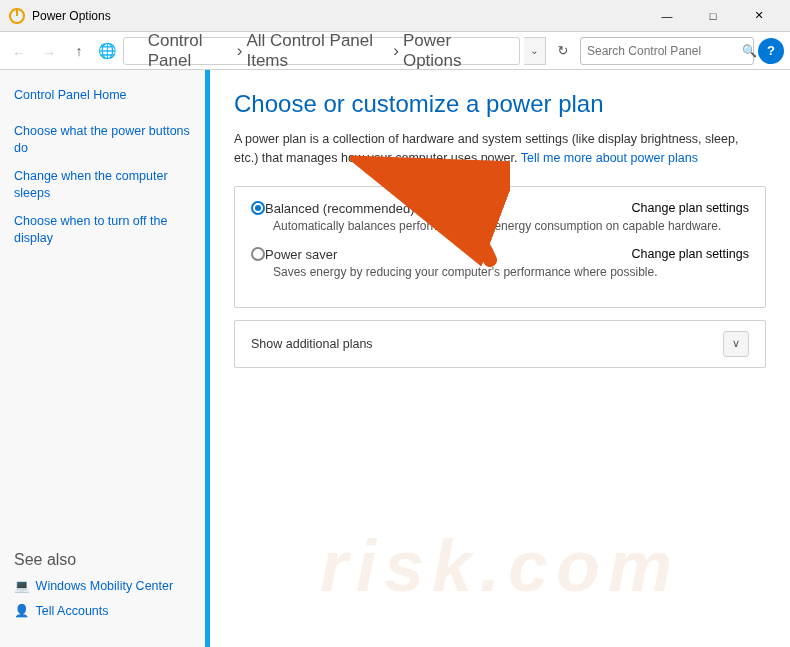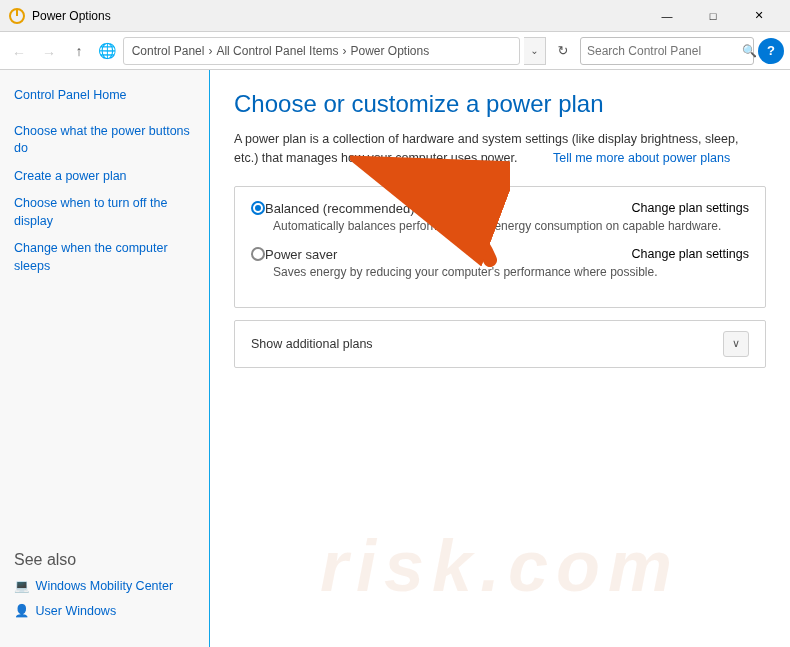--- a/index.html
+++ b/index.html
@@ -38,22 +38,22 @@
       width: 26px; height: 26px;
       display: flex; align-items: center; justify-content: center;
       cursor: pointer; border: none; background: transparent;
       border-radius: 3px; color: #555; font-size: 14px;
     }
     .nav-btn.disabled { color: #ccc; cursor: default; }
     .breadcrumb-bar {
       flex: 1; height: 28px;
       border: 1px solid #d0d0d0; border-radius: 3px;
       display: flex; align-items: center;
-      padding: 0 8px; background: #fff;
-      font-size: 12px; color: #333;
+      padding: 0 24px; background: #fff;
+      font-size: 17px; color: #333;
       cursor: pointer;
     }
     .breadcrumb-bar span { color: #555; }
     .breadcrumb-separator { margin: 0 4px; color: #888; }
     .breadcrumb-dropdown {
       width: 22px; height: 28px;
       border: 1px solid #d0d0d0; border-left: none;
       display: flex; align-items: center; justify-content: center;
       cursor: pointer; color: #555; font-size: 10px;
       background: #f5f5f5;
@@ -90,21 +90,21 @@
     
     .main-layout {
       display: flex;
       height: calc(647px - 32px - 38px);
     }
 
     
     .sidebar {
       width: 210px;
       background: #f8f8f8;
-      border-right: 1px solid #0ea5e9;
+      border-right: 5px solid #0ea5e9;
       padding: 12px 0;
       display: flex;
       flex-direction: column;
     }
     .sidebar-item {
       padding: 5px 14px;
       font-size: 12.5px;
       color: #0066cc;
       cursor: pointer;
       line-height: 1.4;
@@ -146,21 +146,20 @@
       font-size: 12.5px;
       color: #333;
       line-height: 1.5;
       margin-bottom: 18px;
       max-width: 560px;
     }
     .content-description a {
       color: #0066cc;
       text-decoration: none;
       cursor: pointer;
-      margin-left: 32px;
     }
 
     
     .plans-section {
       border: 1px solid #d0d0d0;
       border-radius: 2px;
       padding: 14px 16px;
       margin-bottom: 12px;
     }
     .plans-section-title {
@@ -303,38 +302,35 @@
 
   <div class="sidebar">
     <div class="sidebar-item">Control Panel Home</div>
 
     <div style="height:8px;"></div>
 
     <div class="sidebar-item">
       <span>Choose what the power buttons do</span>
     </div>
     <div class="sidebar-item">
-      <span>Create a power plan</span>
+      <span>Change when the computer sleeps</span>
     </div>
     <div class="sidebar-item">
       <span>Choose when to turn off the display</span>
-    </div>
-    <div class="sidebar-item">
-      <span>Change when the computer sleeps</span>
     </div>
 
     <div class="sidebar-bottom">
       <div class="sidebar-section-label">See also</div>
       <div class="sidebar-icon-item">
         <span>💻</span>
         <span>Windows Mobility Center</span>
       </div>
       <div class="sidebar-icon-item">
         <span>👤</span>
-        <span>User Windows</span>
+        <span>Tell Accounts</span>
       </div>
     </div>
   </div>
 
   <div class="content">
 
     <div style="position:absolute; top:80px; left:140px; pointer-events:none; z-index:10;">
       <svg width="160" height="130" viewBox="0 0 160 130">
 
         <defs>

